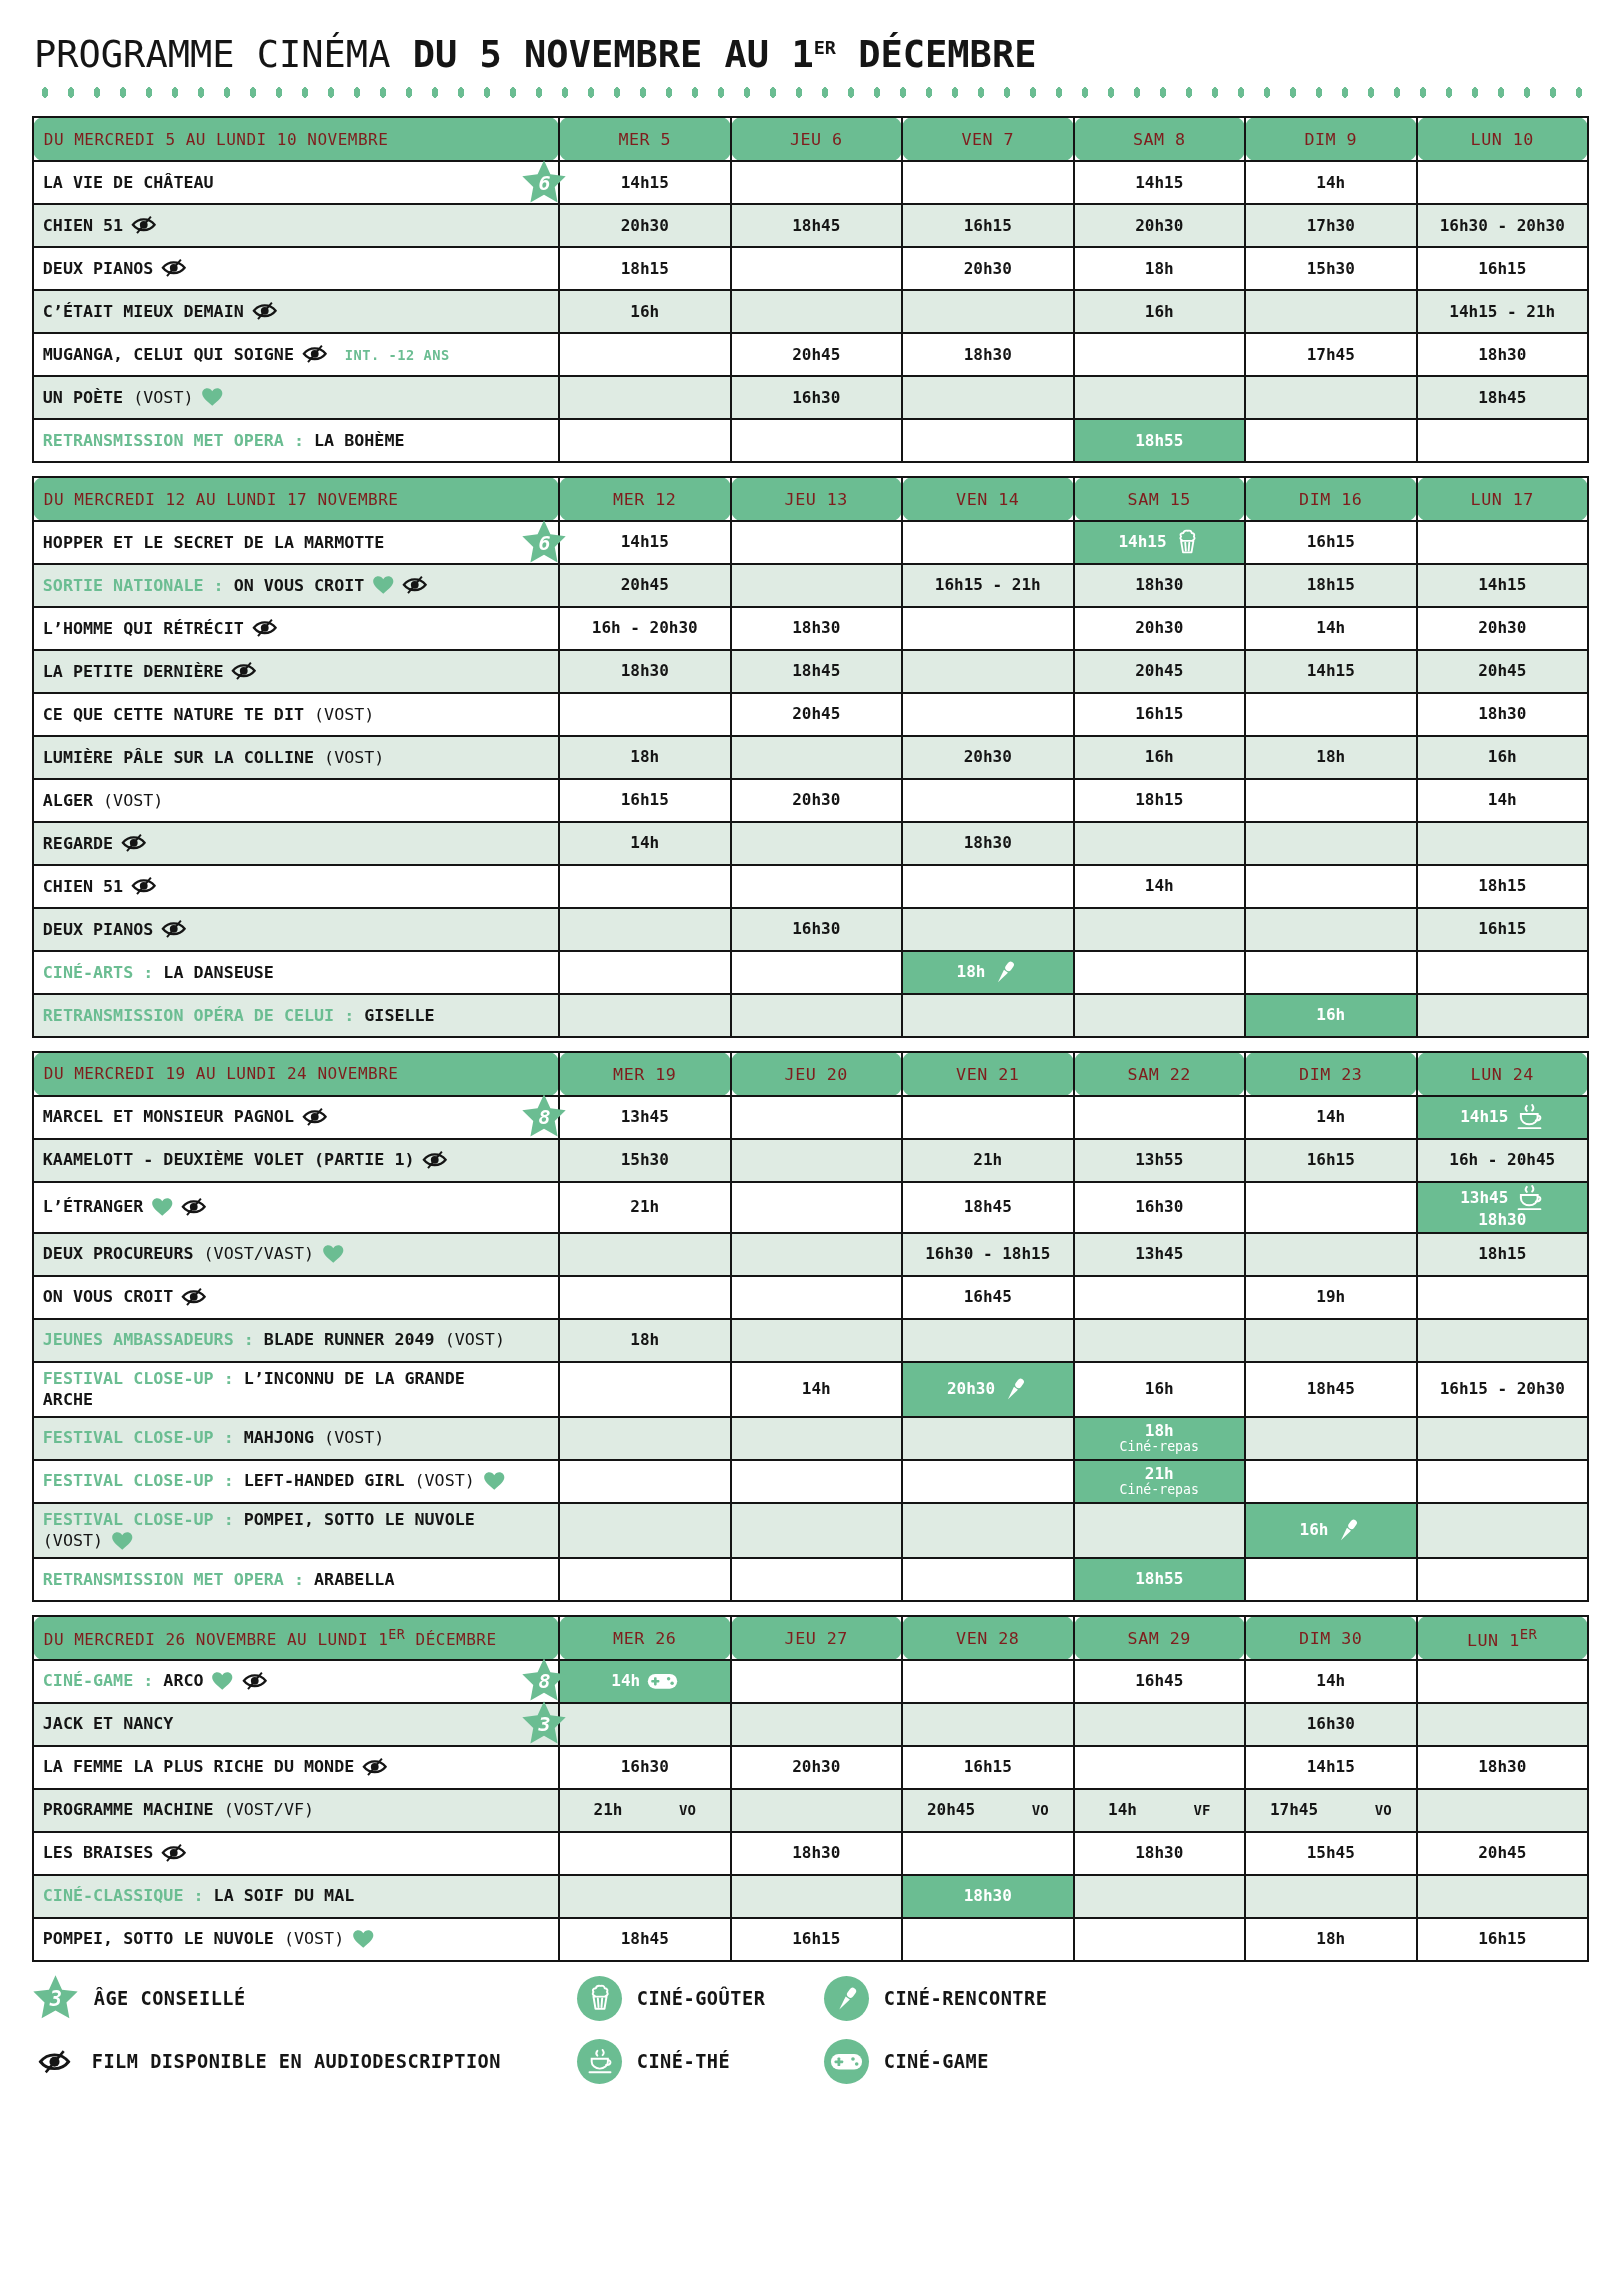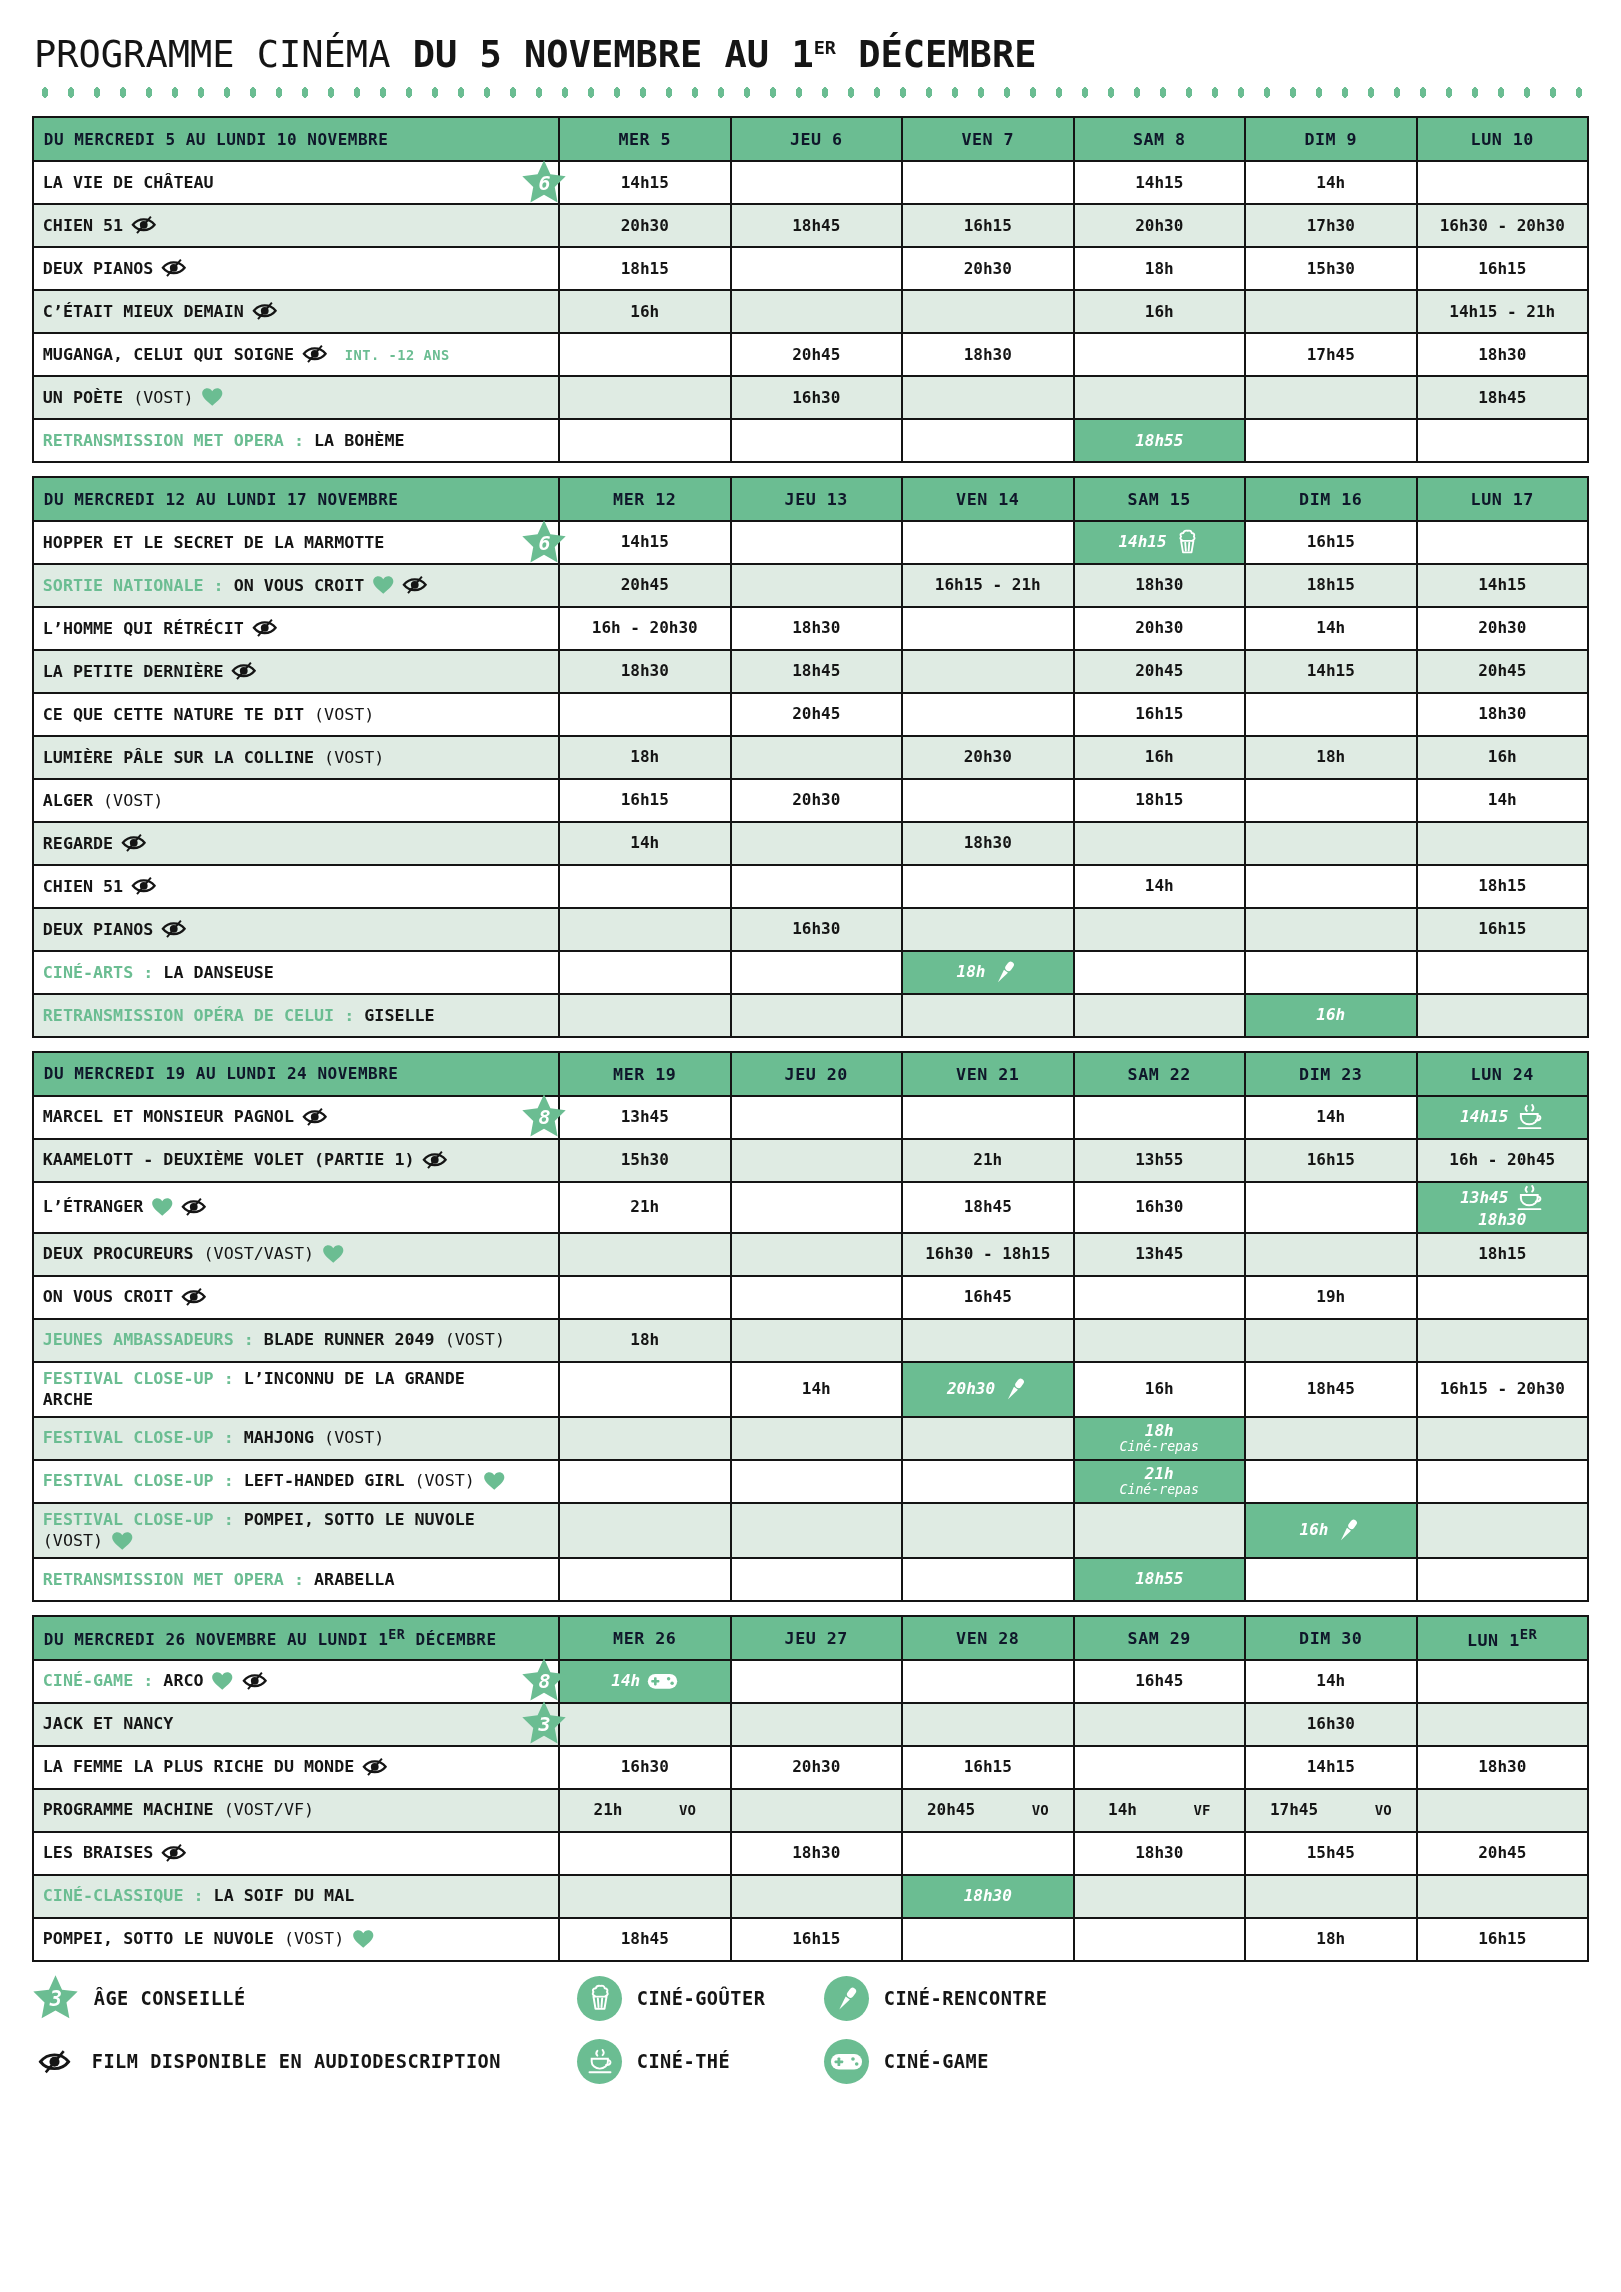--- a/index.html
+++ b/index.html
@@ -37,26 +37,27 @@
   table.tbl{
     width:100%;
     border-collapse:collapse;
     table-layout:fixed;
     border:2.9px solid #141414;
     margin-bottom:12.7px;
   }
   table.tbl th,table.tbl td{border:2px solid #141414;}
   table.tbl thead th{
     background:var(--green);
-    color:#0f172a;
+    color:#7f1d1d;
     height:44px;
     font-size:16.7px;
-    font-weight:700;
+    font-weight:400;
     letter-spacing:0.5px;
     padding:0 3.9px;
+    border-radius:11px;
   }
   table.tbl thead th.week{
     text-align:left;
     padding-left:9.8px;
     font-size:16px;
   }
   td.film{
     position:relative;
     background:#fff;
     padding:4.9px 47px 4.9px 8.8px;
@@ -67,21 +68,21 @@
   td.time{
     background:#fff;
     text-align:center;
     vertical-align:middle;
     height:43px;
     font-size:16px;
     font-weight:700;
     padding:2px 2.9px;
   }
   tr.alt td{background:var(--rowgreen);}
-  td.hl{background:var(--green) !important;color:#ffffff;font-style:italic;}
+  td.hl{background:var(--green) !important;color:#ffffff;}
   .gtxt{color:var(--green);}
   .lt{font-weight:400;margin-top:14px;}
   .note{
     color:var(--green);
     font-size:13.7px;
     font-weight:700;
     margin-left:17.6px;
     letter-spacing:0.5px;
   }
   .film .icn{vertical-align:-3.9px;margin-left:7.8px;}

